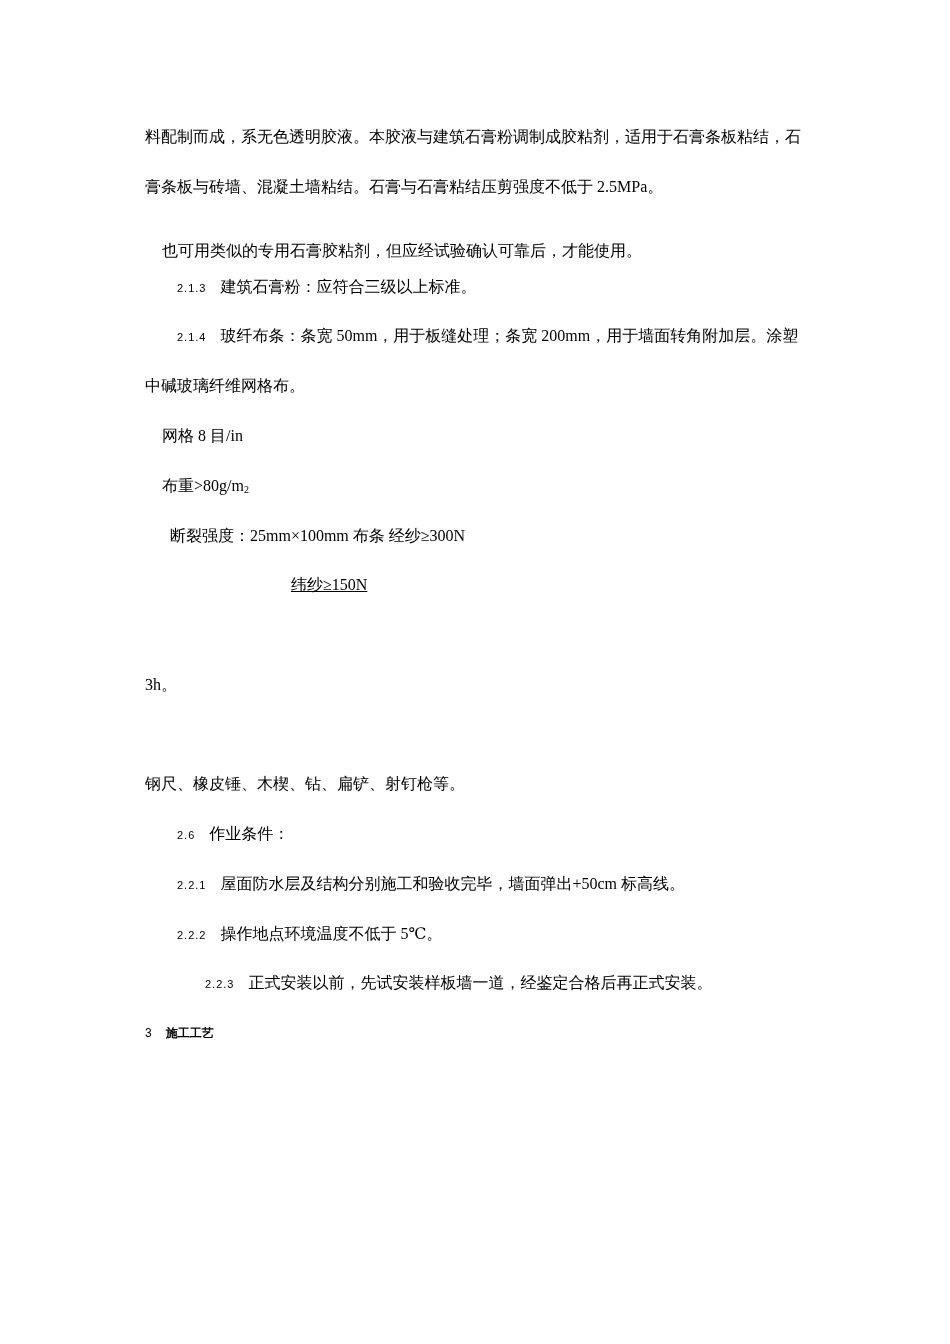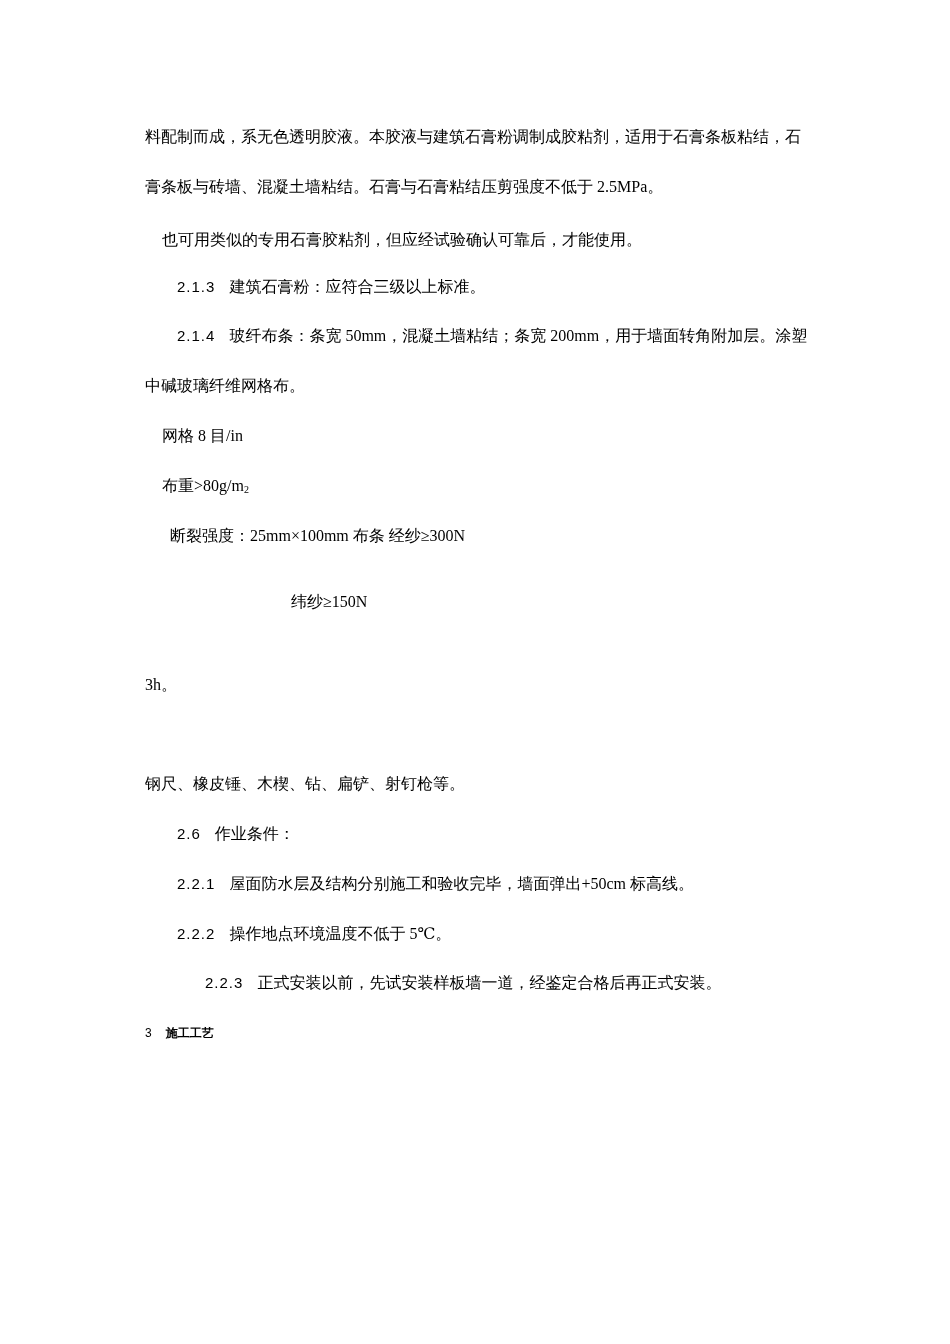--- a/index.html
+++ b/index.html
@@ -25,21 +25,21 @@
     }
     .line {
       position: absolute;
       white-space: nowrap;
       font-size: 16px;
       line-height: 20px;
       letter-spacing: 0px;
     }
     .num {
       font-family: "Liberation Sans", "DejaVu Sans", sans-serif;
-      font-size: 15px;
+      font-size: 11px;
       letter-spacing: 1px;
       display: inline-block;
       margin-right: 14px;
     }
     .heading {
       font-family: "Liberation Sans", "DejaVu Sans", sans-serif;
       font-weight: bold;
       font-size: 12px;
     }
     .heading .hnum {
@@ -49,37 +49,37 @@
     }
     sub.small { font-size: 10px; vertical-align: -2px; }
   </style>
 </head>
 <body>
 
 <div class="page">
 
   <div class="line" style="left:145px; top:127px;">料配制而成，系无色透明胶液。本胶液与建筑石膏粉调制成胶粘剂，适用于石膏条板粘结，石</div>
   <div class="line" style="left:145px; top:177px;">膏条板与砖墙、混凝土墙粘结。石膏与石膏粘结压剪强度不低于 2.5MPa。</div>
-  <div class="line" style="left:162px; top:230px;">也可用类似的专用石膏胶粘剂，但应经试验确认可靠后，才能使用。</div>
+  <div class="line" style="left:162px; top:241px;">也可用类似的专用石膏胶粘剂，但应经试验确认可靠后，才能使用。</div>
 
   <div class="line" style="left:177px; top:277px;">
     <span class="num">2.1.3</span><span>建筑石膏粉：应符合三级以上标准。</span>
   </div>
 
   <div class="line" style="left:177px; top:326px;">
-    <span class="num">2.1.4</span><span>玻纤布条：条宽 50mm，混凝土墙粘结；条宽 200mm，用于墙面转角附加层。涂塑</span>
+    <span class="num">2.1.4</span><span>玻纤布条：条宽 50mm，用于板缝处理；条宽 200mm，用于墙面转角附加层。涂塑</span>
   </div>
   <div class="line" style="left:145px; top:376px;">中碱玻璃纤维网格布。</div>
 
   <div class="line" style="left:162px; top:426px;">网格 8 目/in</div>
   <div class="line" style="left:162px; top:476px;">
     <span>布重&gt;80g/m</span><sub class="small">2</sub>
   </div>
   <div class="line" style="left:170px; top:526px;">断裂强度：25mm×100mm 布条  经纱≥300N</div>
-  <div class="line" style="left:291px; top:592px;">纬纱≥150N</div>
+  <div class="line" style="left:291px; top:575px;text-decoration:underline;">纬纱≥150N</div>
 
   <div class="line" style="left:145px; top:675px;">3h。</div>
 
   <div class="line" style="left:145px; top:774px;">钢尺、橡皮锤、木楔、钻、扁铲、射钉枪等。</div>
 
   <div class="line" style="left:177px; top:824px;">
     <span class="num">2.6</span><span>作业条件：</span>
   </div>
 
   <div class="line" style="left:177px; top:874px;">

